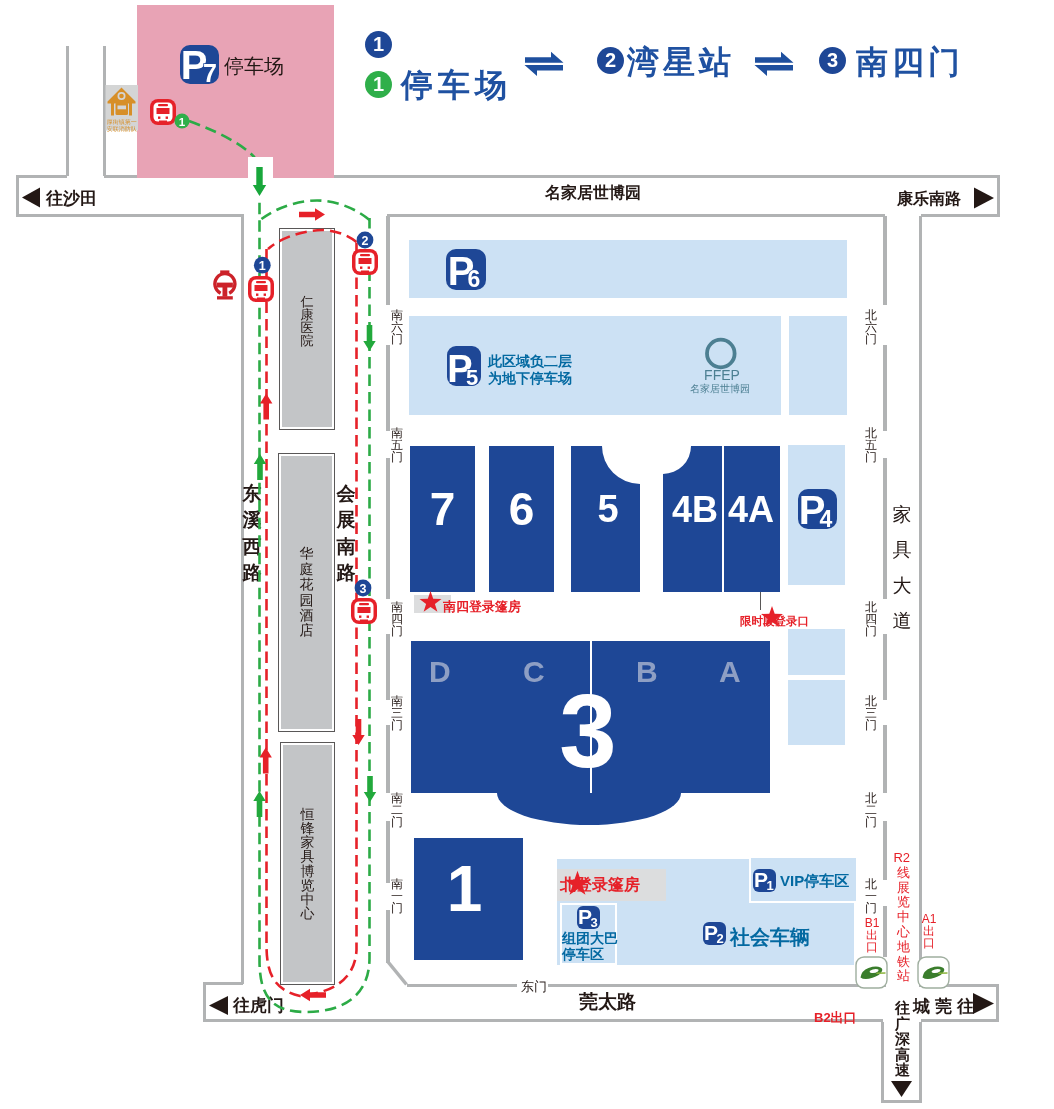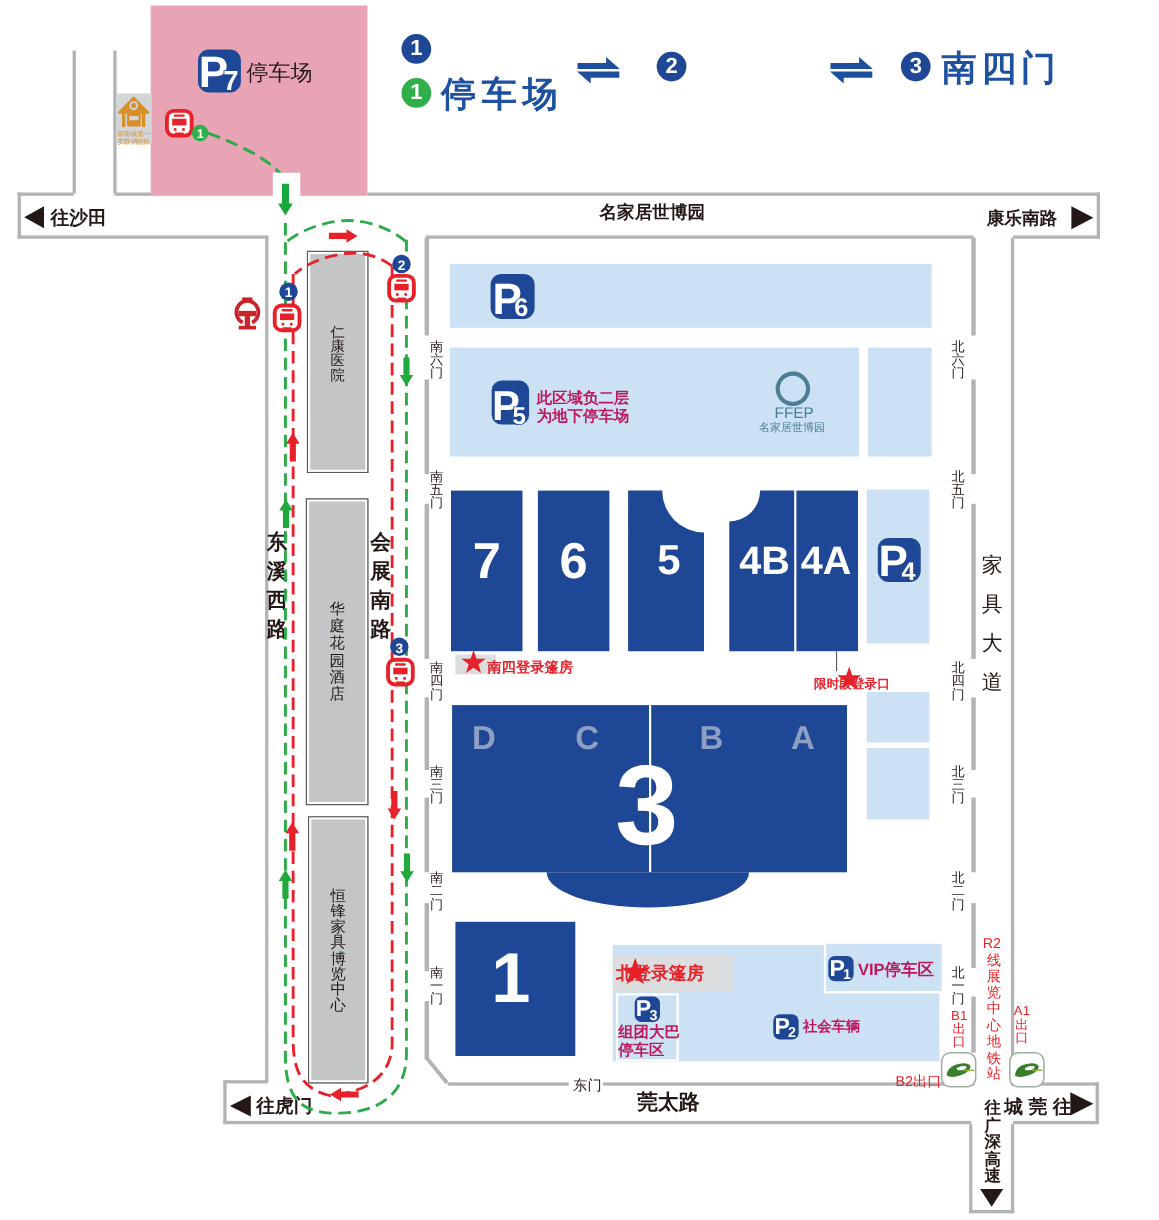--- a/index.html
+++ b/index.html
@@ -7,21 +7,21 @@
        font-family:"Liberation Sans",sans-serif;color:#231815;}
   .abs{position:absolute;}
   .road{position:absolute;background:#b1b3b4;}
   .hall{position:absolute;background:#1e4796;color:#fff;display:flex;align-items:center;justify-content:center;font-weight:bold;padding-bottom:20px;box-sizing:border-box;}
   .lb{position:absolute;background:#cce1f4;}
   .bld{position:absolute;background:#c3c5c7;border:1px solid #595757;box-shadow:inset 0 0 0 2px #fff;
        display:flex;align-items:center;justify-content:center;}
   .gate{position:absolute;font-size:12px;line-height:11.8px;color:#231815;width:14px;text-align:center;}
   .rn{position:absolute;font-weight:bold;color:#231815;}
   .red{color:#e62129;}
-  .dkblue{color:#be185d;}
+  .dkblue{color:#0369a1;}
   svg{display:block;}
 </style>
 </head>
 <body>
 <div id="map">
 
 <div class="road" style="left:16px;top:175px;width:51px;height:3px"></div>
 
 <div class="road" style="left:104px;top:175px;width:36px;height:3px"></div>
 
@@ -153,21 +153,21 @@
 <div class="lb" style="left:560px;top:903px;width:57px;height:62px;border:2px solid #fff;box-sizing:border-box;"></div>
 
 <div class="abs" style="left:557px;top:869px;width:109px;height:32px;background:#dcddde;"></div>
 
 <div class="rn red" style="left:560px;top:875px;font-size:16px;font-family:Liberation Mono, monospace;">北登录篷房</div>
 
 <div class="rn dkblue" style="left:488px;top:353px;font-size:14px;line-height:16.5px;">此区域负二层<br>为地下停车场</div>
 
 <div class="rn dkblue" style="left:780px;top:872px;font-size:15px;">VIP停车区</div>
 
-<div class="rn dkblue" style="left:730px;top:924px;font-size:13px;">社会车辆</div>
+<div class="rn dkblue" style="left:730px;top:924px;font-size:20px;">社会车辆</div>
 
 <div class="rn dkblue" style="left:562px;top:930px;font-size:14px;line-height:16px;">组团大巴<br>停车区</div>
 
 <div class="bld" style="left:279px;top:228px;width:54px;height:200px;">
   <div style="font-size:13px;line-height:12.9px;text-align:center;margin-top:-14px;">仁<br>康<br>医<br>院</div>
 </div>
 
 <div class="bld" style="left:278px;top:453px;width:55px;height:277px;">
   <div style="font-size:14px;line-height:15.4px;text-align:center;">华<br>庭<br>花<br>园<br>酒<br>店</div>
 </div>
@@ -199,32 +199,33 @@
 <div class="rn red" style="left:740px;top:614px;font-size:11.5px;">限时段登录口</div>
 
 <div class="abs" style="left:760px;top:592px;width:1px;height:18px;background:#595757;"></div>
 
 <div class="rn red" style="left:893px;top:851px;font-size:13px;line-height:14.8px;width:17px;text-align:right;font-weight:normal;">R2<br>线<br>展<br>览<br>中<br>心<br>地<br>铁<br>站</div>
 
 <div class="rn red" style="left:863px;top:917px;font-size:12px;line-height:12px;font-weight:normal;text-align:center;width:18px;">B1<br>出<br>口</div>
 
 <div class="rn red" style="left:920px;top:913px;font-size:12px;line-height:12px;font-weight:normal;text-align:center;width:18px;">A1<br>出<br>口</div>
 
-<div class="rn red" style="left:814px;top:974px;font-size:13px;font-weight:normal;">B2出口</div>
+<div class="rn red" style="left:814px;top:1009px;font-size:13px;font-weight:bold;">B2出口</div>
 
 
 <div class="abs" style="left:365px;top:31px;width:27px;height:27px;border-radius:50%;background:#1e4796;color:#fff;font-size:20px;font-weight:bold;text-align:center;line-height:27px;">1</div>
 
 
 <div class="abs" style="left:365px;top:71px;width:27px;height:27px;border-radius:50%;background:#2faf4a;color:#fff;font-size:20px;font-weight:bold;text-align:center;line-height:27px;">1</div>
 
 <div class="abs" style="left:401px;top:64px;font-size:32px;font-weight:bold;color:#1f51a1;letter-spacing:5px;">停车场</div>
 
 <div class="abs" style="left:597px;top:47px;width:27px;height:27px;border-radius:50%;background:#1e4796;color:#fff;font-size:20px;font-weight:bold;text-align:center;line-height:27px;">2</div>
 
+<div class="abs" style="left:627px;top:41px;font-size:32px;font-weight:bold;color:#1f51a1;letter-spacing:4px;">湾星站</div>
 
 <div class="abs" style="left:819px;top:47px;width:27px;height:27px;border-radius:50%;background:#1e4796;color:#fff;font-size:20px;font-weight:bold;text-align:center;line-height:27px;">3</div>
 
 <div class="abs" style="left:856px;top:41px;font-size:32px;font-weight:bold;color:#1f51a1;letter-spacing:4px;">南四门</div>
 
 <svg class="abs" style="left:0;top:0;" width="1054" height="1109" viewBox="0 0 1054 1109">
 <defs>
 <g id="busicon">
   <rect x="0" y="0" width="26" height="26" rx="8" fill="#e62129"></rect>
   <rect x="3.5" y="3.5" width="19" height="19" rx="4.5" fill="#fff"></rect>

